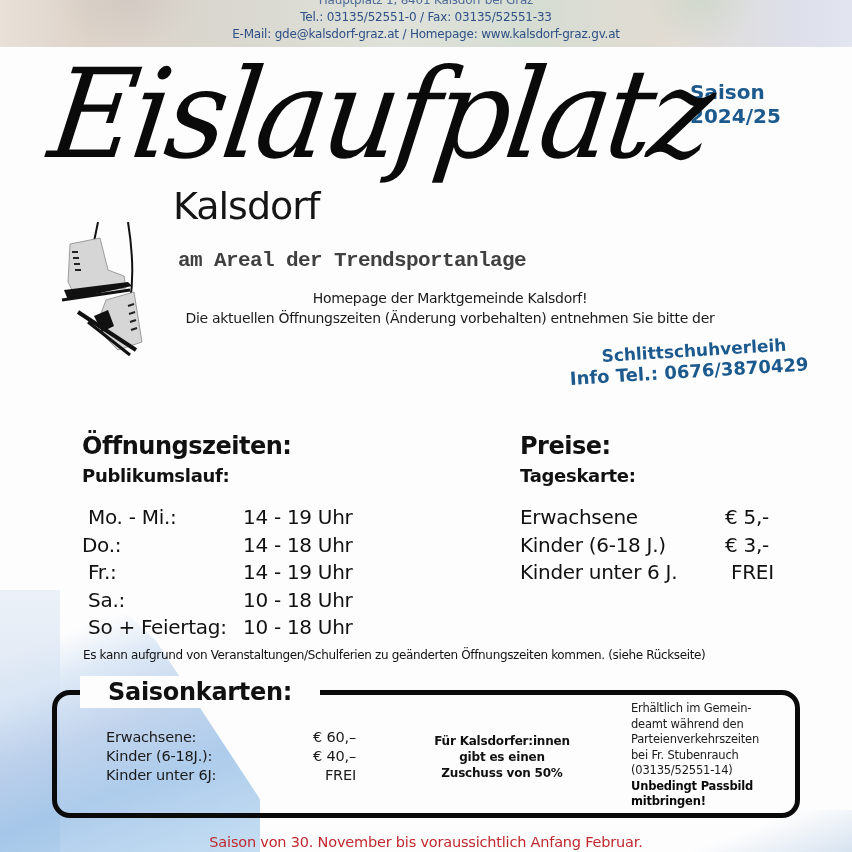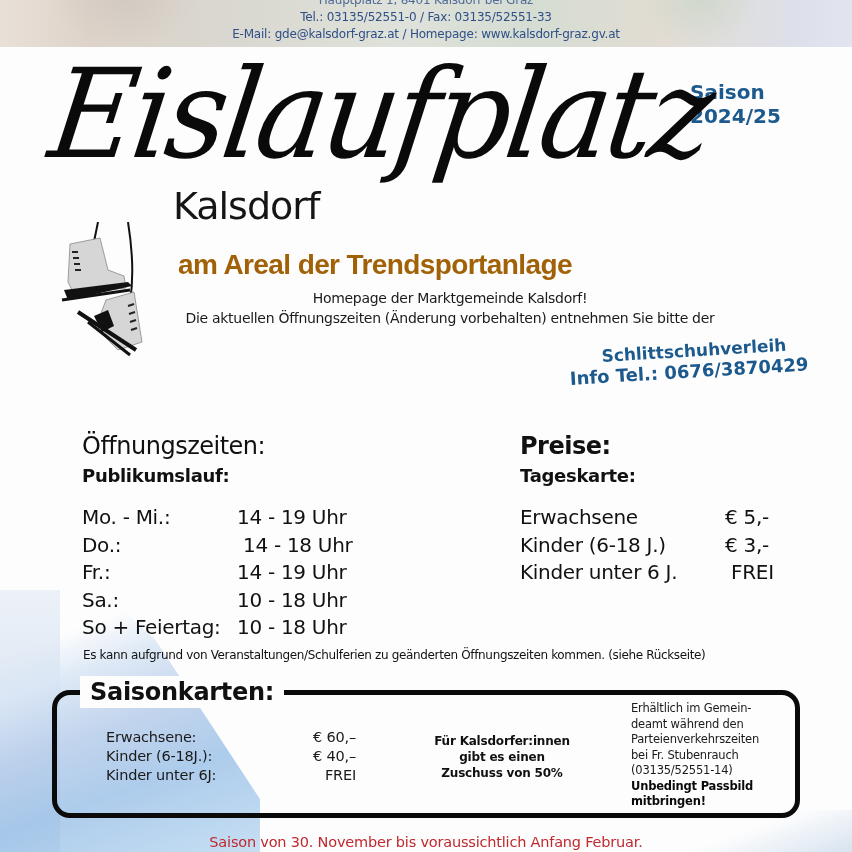--- a/index.html
+++ b/index.html
@@ -19,43 +19,43 @@
   .snow2 { position:absolute; left:0; top:590px; width:60px; height:262px; background: linear-gradient(180deg,#e5ecf6,#b6cbe6); opacity:.7; }
   .snow-br { position:absolute; right:0; top:810px; width:160px; height:42px; background: linear-gradient(160deg, rgba(255,255,255,0) 40%, #d7e3f0 100%); }
 
   .season { position:absolute; left:690px; top:80px; font-family:"DejaVu Sans", sans-serif; font-weight:bold; font-size:20px; color:#1c5a8e; }
 
   .title-script { position:absolute; left:60px; top:52px; font-family:"DejaVu Serif", serif; font-style:italic; font-size:118px; letter-spacing:-4px; color:#0a0a0a; transform: scaleY(1.05) skewX(-8deg); transform-origin:left top; line-height:1; }
   .title-sub { position:absolute; left:173px; top:184px; font-family:"DejaVu Sans", sans-serif; font-size:38px; color:#151515; letter-spacing:-1px; }
 
   .skates { position:absolute; left:58px; top:222px; width:90px; height:135px; }
 
-  .subtitle { position:absolute; left:178px; top:249px; font-family:Liberation Sans, sans-serif; font-weight:bold; font-size:28px; color:#a16207; letter-spacing:-0.6px; }
+  .subtitle { position:absolute; left:178px; top:249px; font-family:Liberation Mono, monospace; font-weight:bold; font-size:21px; color:#404040; letter-spacing:-0.6px; }
   .intro { position:absolute; left:140px; top:288px; width:620px; text-align:center; font-family:"DejaVu Sans", sans-serif; font-size:14px; line-height:20px; color:#1a1a1a; letter-spacing:-0.3px; }
 
   .rental { position:absolute; left:568px; top:348px; transform: rotate(-3.5deg); transform-origin:left top; font-family:"DejaVu Sans", sans-serif; font-weight:bold; color:#1c5a8e; }
   .rental .r1 { font-size:17px; margin-left:33px; }
   .rental .r2 { font-size:18px; }
 
-  .hours-h { position:absolute; left:82px; top:432px; font-weight:normal; font-size:24px; letter-spacing:-0.5px; }
+  .hours-h { position:absolute; left:82px; top:432px; font-weight:bold; font-size:24px; letter-spacing:-0.5px; }
   .hours-sub { position:absolute; left:82px; top:465px; font-weight:bold; font-size:18px; letter-spacing:-0.3px; }
   .hours-table { position:absolute; left:82px; top:504px; font-size:20px; line-height:27.5px; letter-spacing:-0.3px; }
-  .hours-row { display:flex; white-space:nowrap; }
+  .hours-row { display:flex; white-space:nowrap;justify-content:flex-end; }
   .hours-row .d { width:155px; }
 
   .price-h { position:absolute; left:520px; top:432px; font-weight:bold; font-size:24px; letter-spacing:-0.5px; }
   .price-sub { position:absolute; left:520px; top:465px; font-weight:bold; font-size:18px; letter-spacing:-0.3px; }
   .price-table { position:absolute; left:520px; top:504px; font-size:20px; line-height:27.5px; letter-spacing:-0.3px; }
   .price-row { display:flex; white-space:nowrap; }
   .price-row .c { width:205px; }
 
   .note { position:absolute; left:83px; top:648px; font-size:12px; letter-spacing:-0.35px; color:#111; }
 
   .card-box { position:absolute; left:52px; top:690px; width:748px; height:128px; border:5px solid #0a0a0a; border-radius:18px; box-sizing:border-box; }
-  .card-title-bg { position:absolute; left:80px; top:676px; padding:0 10px; background:#fdfdfd; font-weight:bold; font-size:24px; letter-spacing:-0.3px; line-height:32px; }
+  .card-title-bg { position:absolute; left:80px; top:676px; padding:0 28px; background:#fdfdfd; font-weight:bold; font-size:24px; letter-spacing:-0.3px; line-height:32px; }
   .card-tbl { position:absolute; left:106px; top:728px; font-size:14.5px; line-height:19px; color:#1a1a1a; letter-spacing:-0.2px; }
   .card-row { display:flex; white-space:nowrap; }
   .card-row .c { width:200px; }
   .card-row .v { width:50px; text-align:right; }
   .card-mid { position:absolute; left:412px; top:733px; width:180px; text-align:center; font-weight:bold; font-size:12px; line-height:16px; letter-spacing:-0.2px; }
   .card-right { position:absolute; left:631px; top:701px; width:150px; font-size:11.5px; line-height:15.5px; color:#1a1a1a; letter-spacing:-0.2px; }
   .card-right .b { font-weight:bold; color:#0a0a0a; }
 
   .season-note { position:absolute; left:0; top:834px; width:852px; text-align:center; font-size:14.5px; color:#c0282e; letter-spacing:-0.2px; }
 </style>

